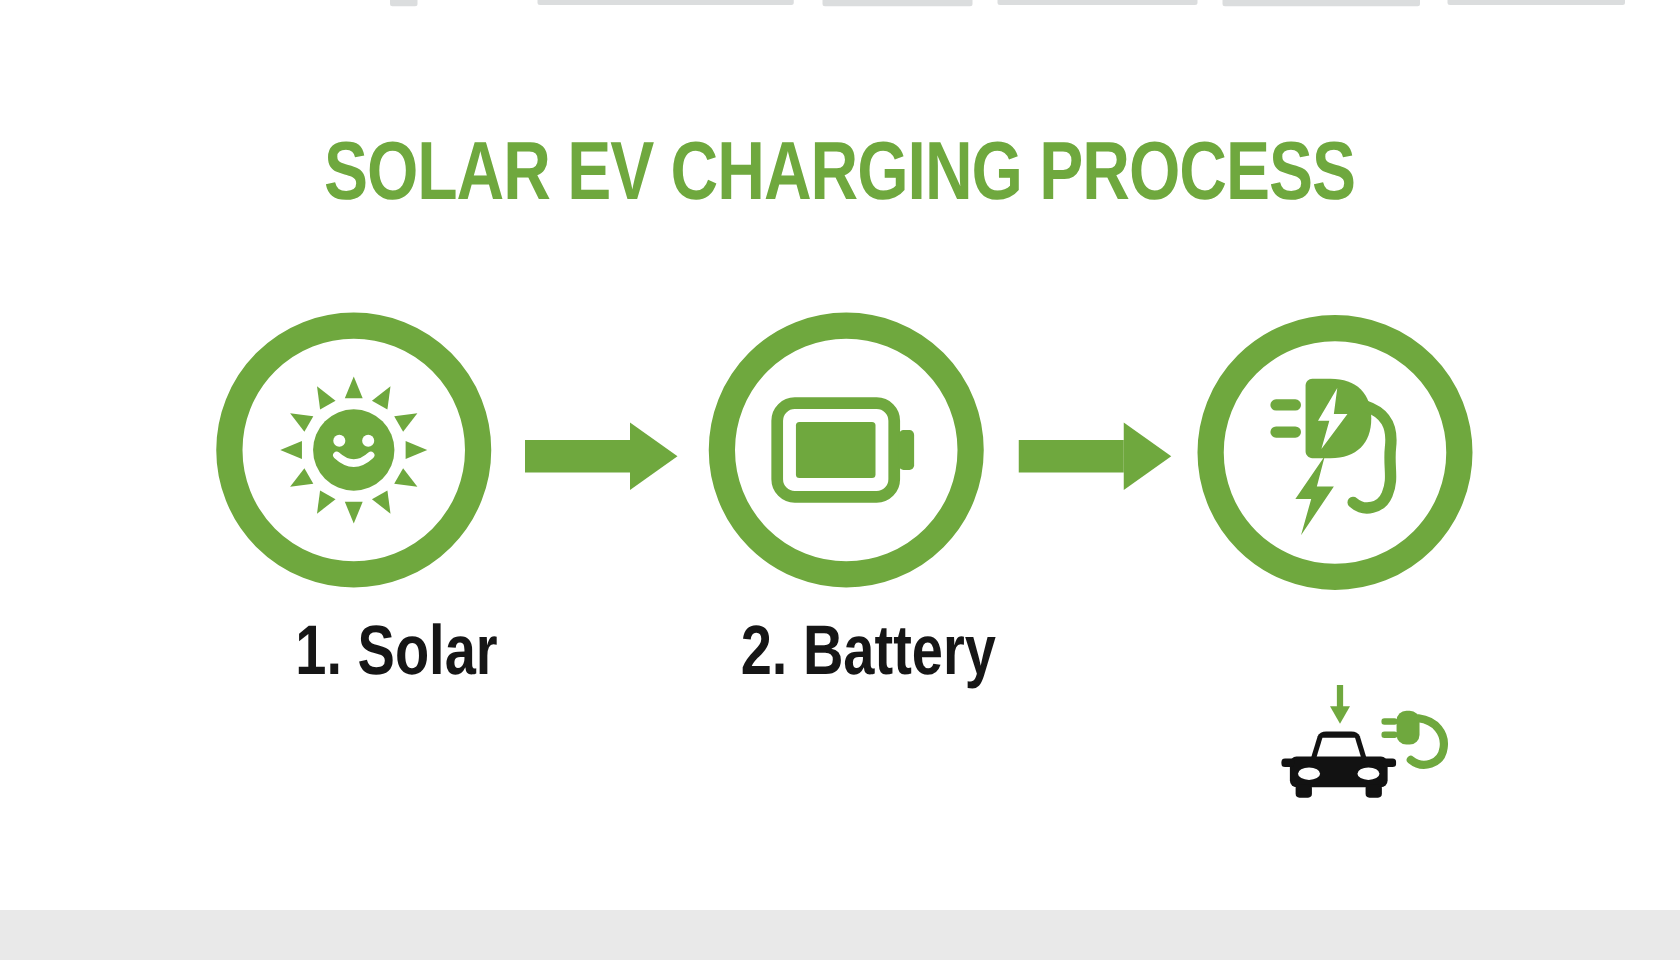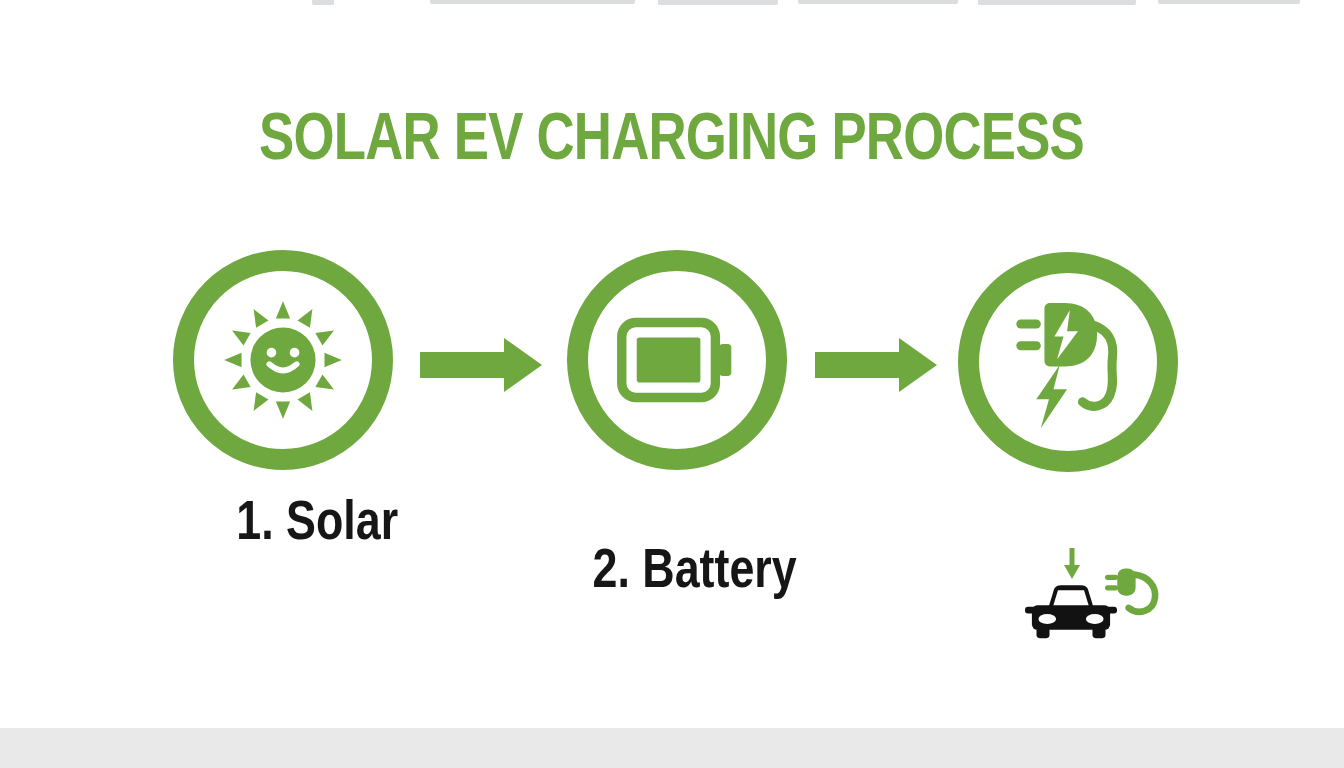--- a/index.html
+++ b/index.html
@@ -52,21 +52,21 @@
   .arrow-1{left:420px;}
   .arrow-2{left:815px;}
 
   .step-label{
     position:absolute;top:494px;width:300px;text-align:right;
     font-size:56px;font-weight:bold;color:var(--ink);
     line-height:52px;white-space:nowrap;
   }
   .step-label span{display:inline-block;transform:scaleX(0.80);transform-origin:center;}
   .label-solar{left:118px;}
-  .label-battery{left:522px;margin-top:48px;}
+  .label-battery{left:522px;}
   .label-charger{left:902px;}
 
   .down-arrow{position:absolute;left:1059px;top:548px;}
   .car-icon{position:absolute;left:1025px;top:576px;}
   .plug-cable-icon{position:absolute;left:1105px;top:563px;}
 </style>
 </head>
 <body>
 
 <div class="stage">

